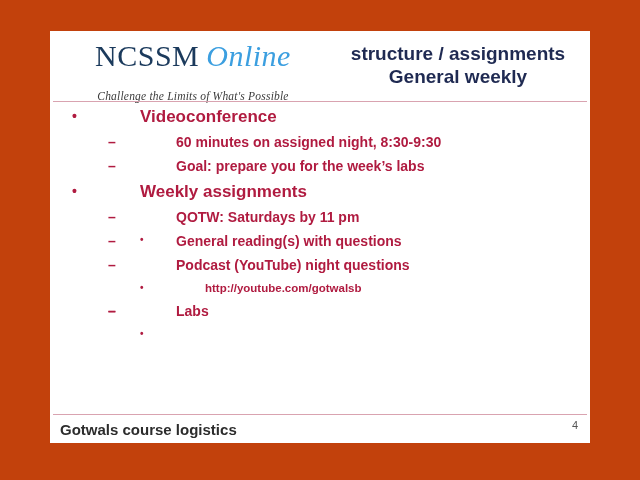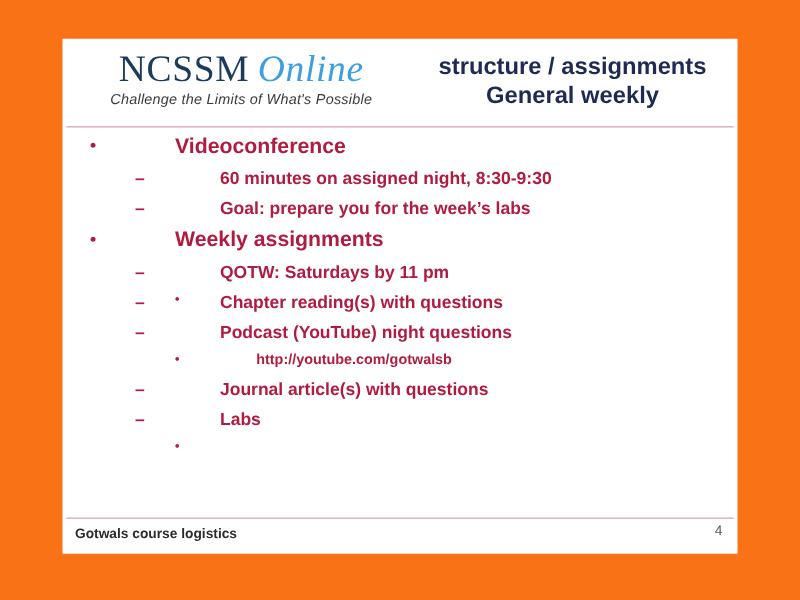--- a/index.html
+++ b/index.html
@@ -12,21 +12,21 @@
     overflow: hidden;
   }
   body {
     font-family: "Liberation Sans", sans-serif;
   }
 
   #stage {
     position: relative;
     width: 640px;
     height: 480px;
-    background: #f97316;
+    background: #c2410c;
   }
 
   
   #slide {
     position: absolute;
     left: 50px;
     top: 31px;
     width: 540px;
     height: 412px;
     background: #ffffff;
@@ -60,25 +60,25 @@
     color: #1b3a5c;
     font-weight: 400;
   }
   .logo-online {
     color: #3c9fe0;
     font-style: italic;
     font-weight: 400;
     margin-left: 7px;
   }
   .logo-tagline {
-    font-family: Liberation Sans, sans-serif;
+    font-family: Liberation Serif, serif;
     font-style: italic;
     font-size: 11.5px;
     color: #3b3b3b;
-    margin-top: 1px;
+    margin-top: 17px;
     white-space: nowrap;
     letter-spacing: 0.2px;
   }
 
   .slide-title {
     position: absolute;
     left: 282px;
     top: 11px;
     width: 252px;
     text-align: center;
@@ -172,21 +172,21 @@
     left: 0;
     top: 386px;
     width: 540px;
     height: 24px;
   }
   .footer-text {
     position: absolute;
     left: 10px;
     top: 4px;
     font-family: "Liberation Sans", sans-serif;
-    font-size: 11px;
+    font-size: 15px;
     font-weight: bold;
     color: #2c2c2c;
   }
   .footer-page {
     position: absolute;
     right: 12px;
     top: 2px;
     font-family: "Liberation Sans", sans-serif;
     font-size: 11px;
     color: #555555;
@@ -217,24 +217,24 @@
     </div>
 
     <div class="body-area">
       <ul class="bul" id="bullet-list">
           <li class="item lvl1"><span class="marker">•</span><span class="txt">Videoconference</span></li>
           <li class="item lvl2"><span class="marker">–</span><span class="txt">60 minutes on assigned night, 8:30-9:30</span></li>
           <li class="item lvl2"><span class="marker">–</span><span class="txt">Goal:  prepare you for the week’s labs</span></li>
           <li class="item lvl1"><span class="marker">•</span><span class="txt">Weekly assignments</span></li>
           <li class="item lvl2"><span class="marker">–</span><span class="txt">QOTW: Saturdays by 11 pm</span></li>
           <li class="item lvl3"><span class="marker">•</span></li>
-          <li class="item lvl2"><span class="marker">–</span><span class="txt">Chapter reading(s) with questions</span></li>
+          <li class="item lvl2"><span class="marker">–</span><span class="txt">General reading(s) with questions</span></li>
           <li class="item lvl2"><span class="marker">–</span><span class="txt">Podcast (YouTube) night questions</span></li>
           <li class="item lvl3"><span class="marker">•</span><span class="txt">http://youtube.com/gotwalsb</span></li>
-          <li class="item lvl2"><span class="marker">–</span><span class="txt">Journal article(s) with questions</span></li>
+          <li class="item lvl2"><span class="marker">–</span></li>
           <li class="item lvl2"><span class="marker">–</span><span class="txt">Labs</span></li>
           <li class="item lvl3"><span class="marker">•</span></li>
         </ul>
     </div>
 
     <div class="footer-rule"></div>
     <div class="footer">
       <div class="footer-text">Gotwals course logistics</div>
       <div class="footer-page">4</div>
     </div>

